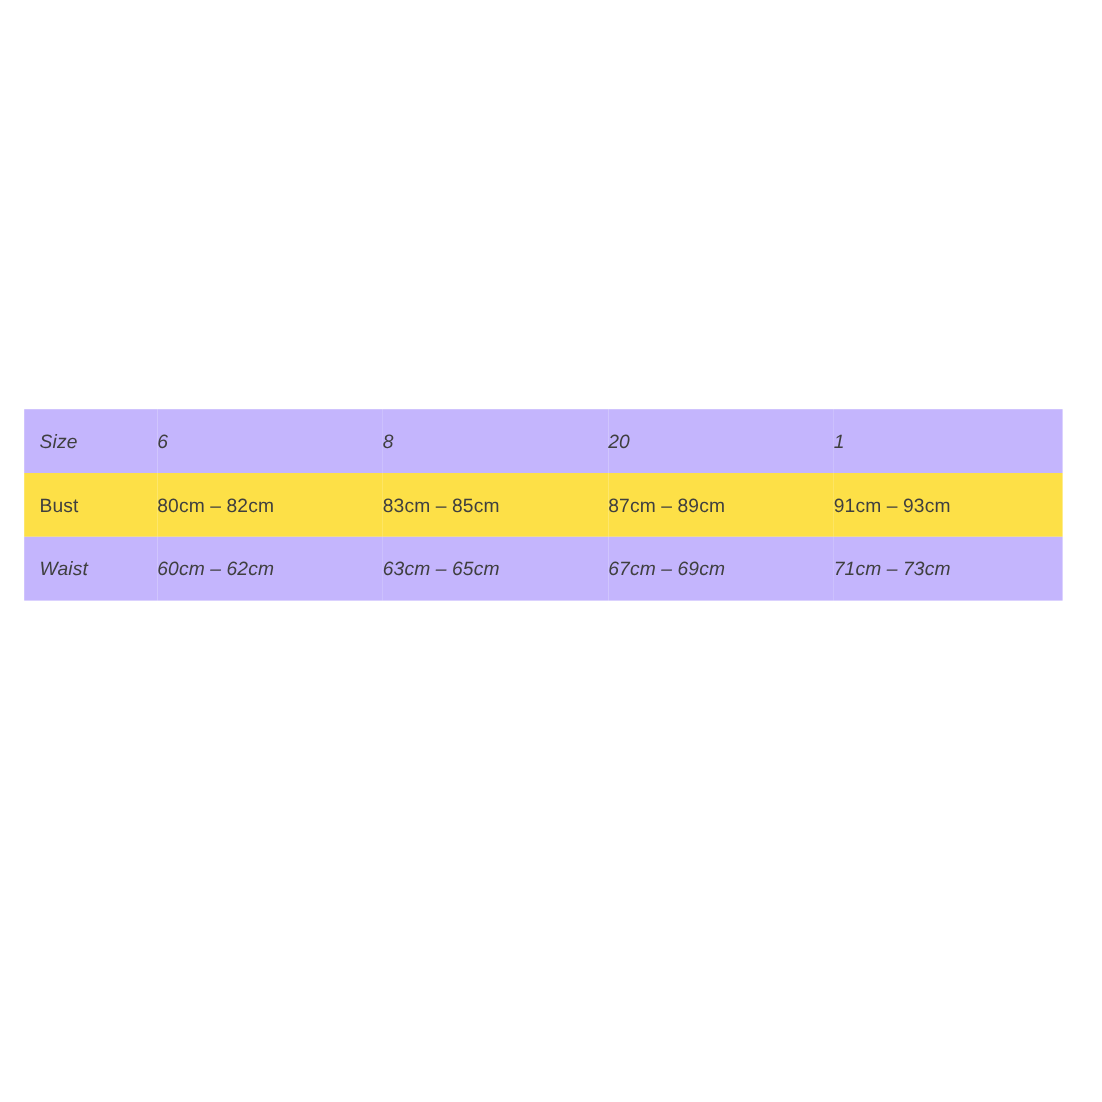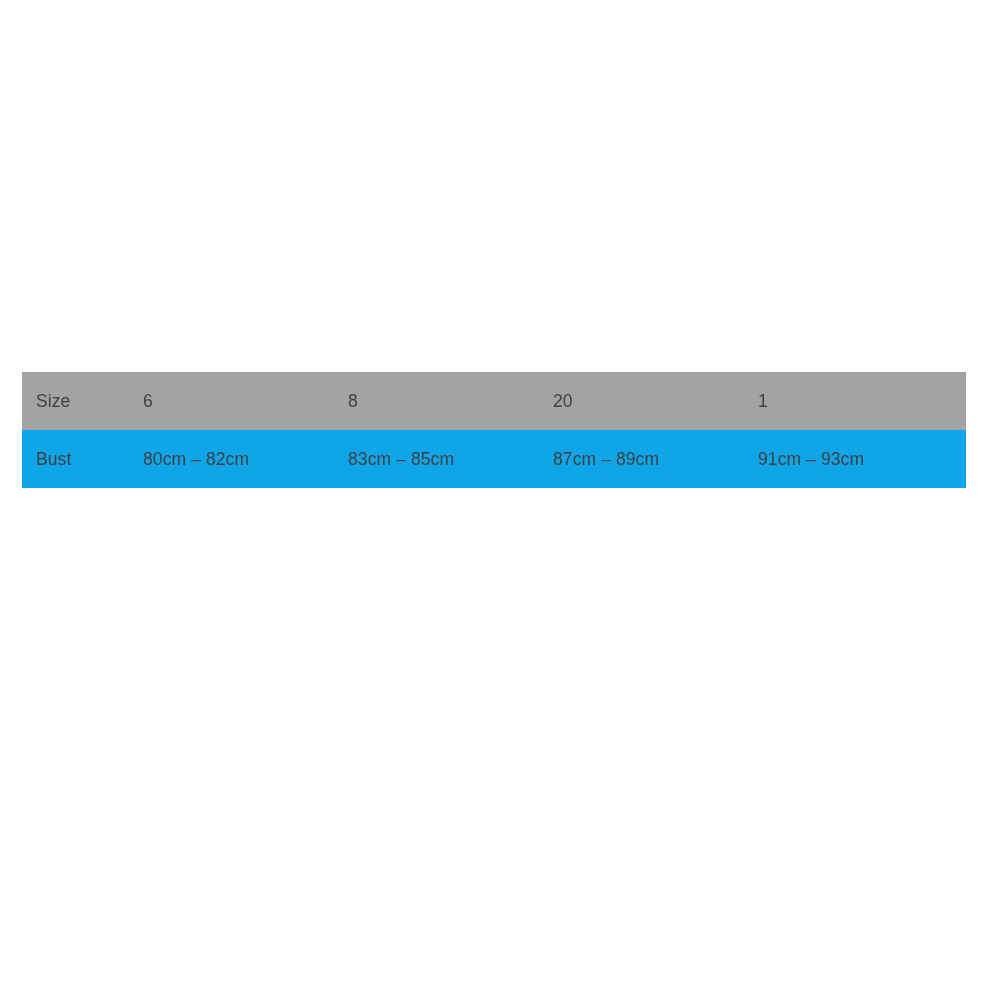--- a/index.html
+++ b/index.html
@@ -46,24 +46,25 @@
     white-space: nowrap;
   }
 
   table.size-chart th:first-child,
   table.size-chart td:first-child {
     padding-left: 14px;
   }
 
   
   table.size-chart tr.shaded {
-    background: #a3a3a3;
+    background: #c4b5fd;
+    font-style: italic;
   }
   table.size-chart tr.plain {
-    background: #0ea5e9;
+    background: #fde047;
   }
 
   table.size-chart tr.last-row td {
     border-bottom: 1px solid #fafafa;
   }
 
   .cell-text {
     display: inline-block;
   }
 </style>
@@ -109,15 +110,32 @@
         <td>
           <span class="cell-text">83cm – 85cm</span>
         </td>
         <td>
           <span class="cell-text">87cm – 89cm</span>
         </td>
         <td>
           <span class="cell-text">91cm – 93cm</span>
         </td>
       </tr>
+      <tr class="shaded">
+        <td>
+          <span class="cell-text">Waist</span>
+        </td>
+        <td>
+          <span class="cell-text">60cm – 62cm</span>
+        </td>
+        <td>
+          <span class="cell-text">63cm – 65cm</span>
+        </td>
+        <td>
+          <span class="cell-text">67cm – 69cm</span>
+        </td>
+        <td>
+          <span class="cell-text">71cm – 73cm</span>
+        </td>
+      </tr>
     </tbody>
   </table>
 </div>
 
 </body></html>

